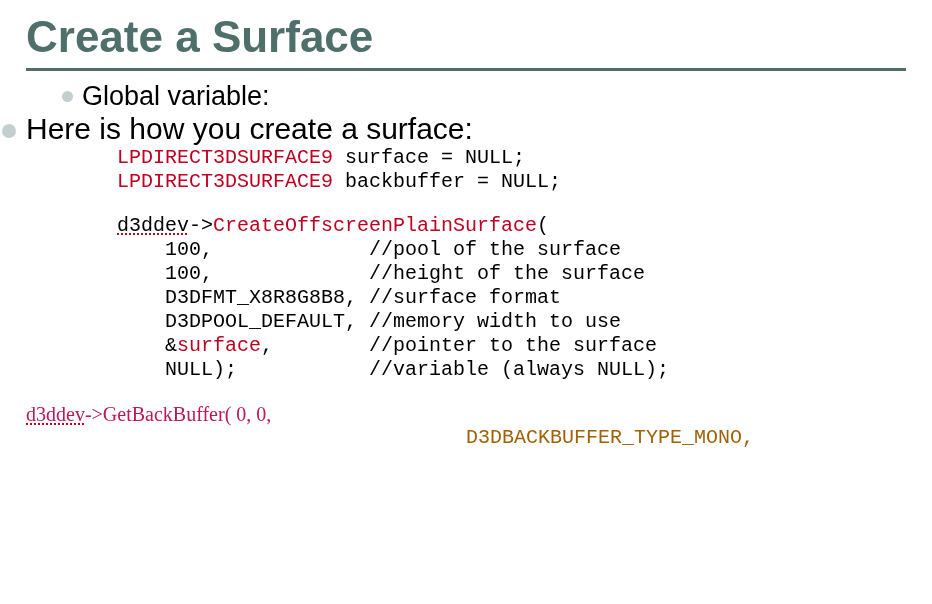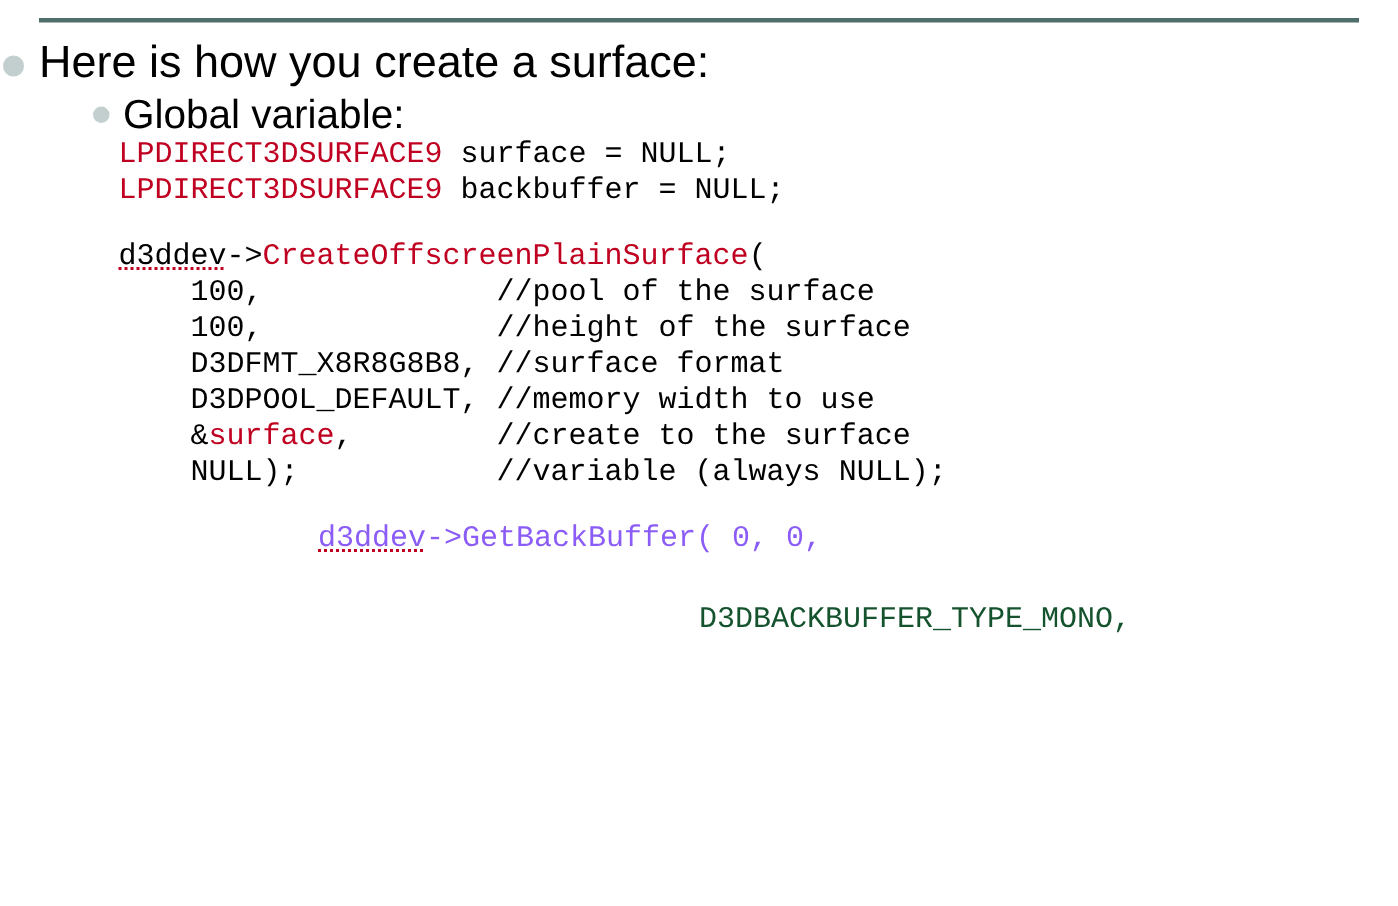--- a/index.html
+++ b/index.html
@@ -68,72 +68,71 @@
   .lvl1-text {
     font-size: 27px;
     color: #000000;
   }
   .codeblock {
     font-family: "Courier New", Courier, monospace;
     font-size: 20px;
     line-height: 24px;
     color: #000000;
     white-space: pre;
-    margin-left: 53px;
+    margin-left: 91px;
   }
   .codeblock2 {
-    font-family: Liberation Mono, monospace;
+    font-family: Liberation Serif, serif;
     font-size: 20px;
     line-height: 24px;
-    color: #8b5cf6;
+    color: #be185d;
     white-space: pre;
-    margin-left: 186px;
   }
   .codeblock3 {
     font-family: "Courier New", Courier, monospace;
     font-size: 20px;
     line-height: 24px;
-    color: #14532d;
+    color: #a16207;
     white-space: pre;
     margin-left: 440px;
-    margin-top: 30px;
   }
   .red { color: #c00020; }
   .ul  { text-decoration: underline dotted; text-decoration-color: #c00020; text-underline-offset: 2px; }
   .gap-small { height: 20px; }
 </style>
 </head>
 <body>
 
 <div class="slide">
 
+  <h1 class="title">Create a Surface</h1>
   <hr class="title-rule">
+
+  <div class="row lvl1">
+    <span class="dot-small"></span>
+    <span class="lvl1-text">Global variable:</span>
+  </div>
 
   <div class="row bullet0">
     <span class="dot"></span>
     <span class="lvl0-text">Here is how you create a surface:</span>
-  </div>
-
-  <div class="row lvl1">
-    <span class="dot-small"></span>
-    <span class="lvl1-text">Global variable:</span>
   </div>
 
   <div class="codeblock"><span class="red">LPDIRECT3DSURFACE9</span><span> surface = NULL;</span>
 <span class="red">LPDIRECT3DSURFACE9</span><span> backbuffer = NULL;</span></div>
 
   <div class="gap-small"></div>
 
 
   <div class="codeblock"><span class="ul">d3ddev</span><span>-&gt;</span><span class="red">CreateOffscreenPlainSurface</span><span>(</span>
 <span>    100,             </span><span>//pool of the surface</span>
 <span>    100,             </span><span>//height of the surface</span>
 <span>    D3DFMT_X8R8G8B8, </span><span>//surface format</span>
 <span>    D3DPOOL_DEFAULT, </span><span>//memory width to use</span>
-<span>    &amp;</span><span class="red">surface</span><span>,        </span><span>//create to the surface</span>
+<span>    &amp;</span><span class="red">surface</span><span>,        </span><span>//pointer to the surface</span>
 <span>    NULL);           </span><span>//variable (always NULL);</span></div>
 
   <div class="gap-small"></div>
 
   <div class="codeblock2"><span class="ul">d3ddev</span><span>-&gt;GetBackBuffer( 0, 0,</span></div>
   <div class="codeblock3">D3DBACKBUFFER_TYPE_MONO,</div>
 
 </div>
 
 </body></html>

